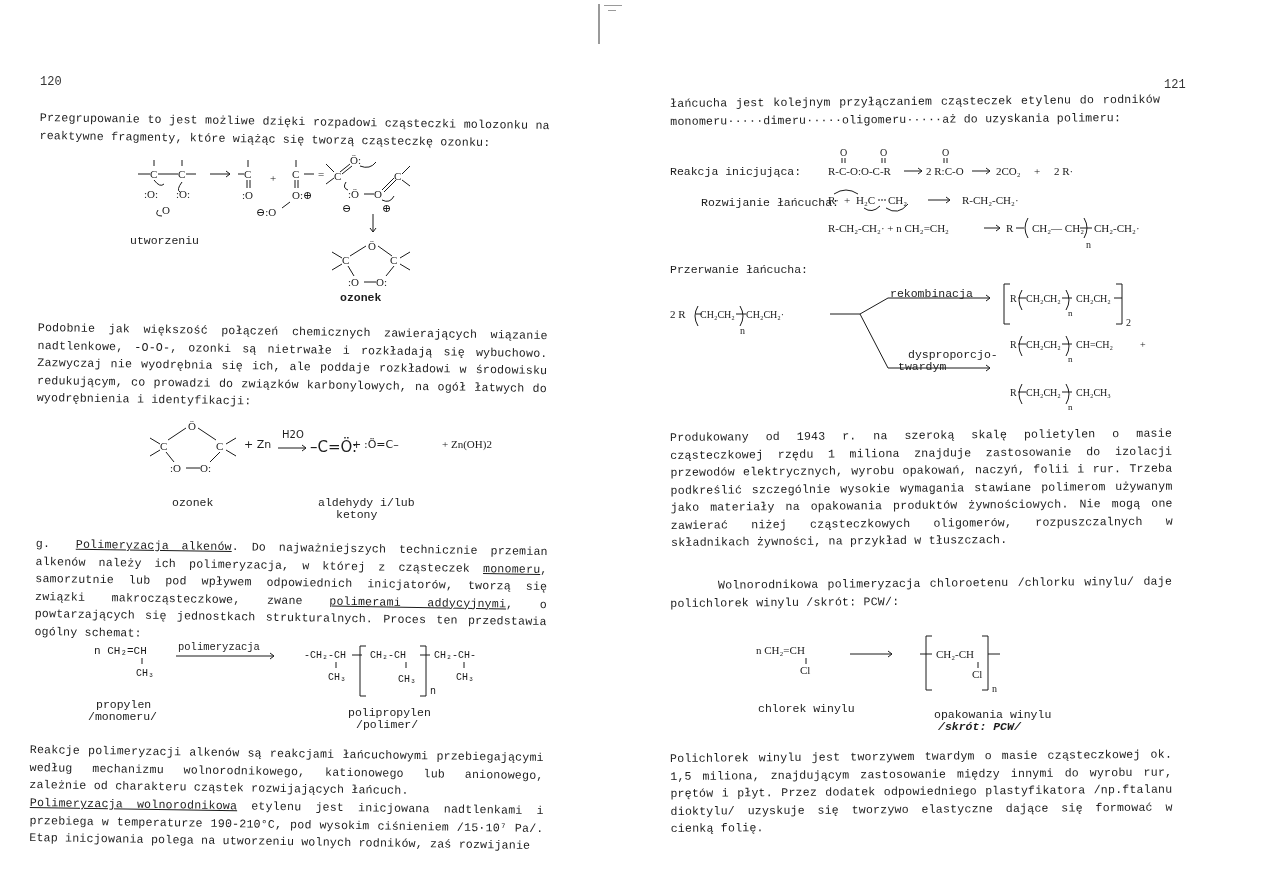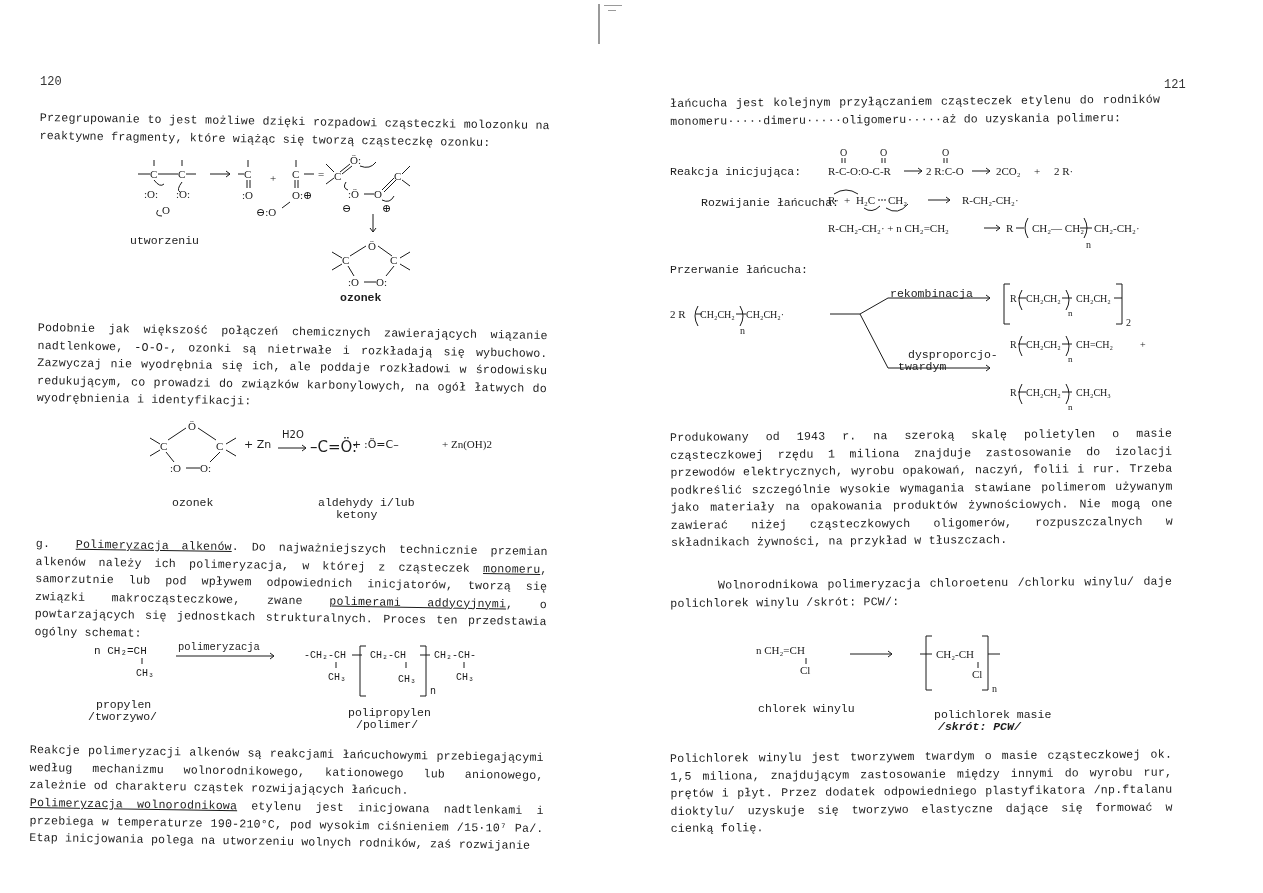--- a/index.html
+++ b/index.html
@@ -168,21 +168,21 @@
       <text class="mono" x="308" y="42" font-size="10">CH₃</text>
     <line x1="330" y1="15" x2="340" y2="15"></line>
     <polyline points="330,6 336,6 336,56 330,56"></polyline>
     <text class="mono" x="340" y="54" font-size="10">n</text>
     <text class="mono" x="344" y="18" font-size="10">CH₂-CH-</text>
     <line x1="374" y1="22" x2="374" y2="28"></line>
       <text class="mono" x="366" y="40" font-size="10">CH₃</text>
   </svg>
   <div class="lbl" style="left:178px;top:629px;font-size:10.5px;">polimeryzacja</div>
   <div class="lbl" style="left:96px;top:686px;">propylen</div>
-  <div class="lbl" style="left:88px;top:698px;">/tworzywo/</div>
+  <div class="lbl" style="left:88px;top:698px;">/monomeru/</div>
   <div class="lbl" style="left:348px;top:694px;">polipropylen</div>
   <div class="lbl" style="left:356px;top:706px;">/polimer/</div>
 
   <div class="para tilt-l" style="left:30px;top:729px;width:514px;">Reakcje polimeryzacji alkenów są reakcjami łańcuchowymi przebiegającymi według mechanizmu wolnorodnikowego, kationowego lub anionowego, zależnie od charakteru cząstek rozwijających łańcuch.</div>
   <div class="para tilt-l" style="left:30px;top:782px;width:514px;">
     <span class="u">Polimeryzacja wolnorodnikowa</span><span> etylenu jest inicjowana nadtlenkami i przebiega w temperaturze 190-210°C, pod wysokim ciśnieniem /15·10⁷ Pa/. Etap inicjowania polega na utworzeniu wolnych rodników, zaś rozwijanie</span>
   </div>
 </div>
 
 <div class="page" id="page-right">
@@ -308,17 +308,17 @@
     <line x1="170" y1="20" x2="182" y2="20"></line>
     <polyline points="182,2 176,2 176,56 182,56"></polyline>
     <text x="186" y="24" font-size="11">CH₂-CH</text>
     <line x1="228" y1="28" x2="228" y2="34"></line>
       <text x="222" y="44" font-size="11">Cl</text>
     <polyline points="232,2 238,2 238,56 232,56"></polyline>
     <line x1="238" y1="20" x2="250" y2="20"></line>
     <text x="242" y="58" font-size="10">n</text>
   </svg>
   <div class="lbl" style="left:118px;top:690px;">chlorek winylu</div>
-  <div class="lbl" style="left:294px;top:696px;">polichlorek masie</div>
+  <div class="lbl" style="left:294px;top:696px;">opakowania winylu</div>
   <div class="lbl bold" style="left:298px;top:708px;font-style:italic;">/skrót: PCW/</div>
 
   <div class="para tilt-r" style="left:30px;top:738px;width:502px;">Polichlorek winylu jest tworzywem twardym o masie cząsteczkowej ok. 1,5 miliona, znajdującym zastosowanie między innymi do wyrobu rur, prętów i płyt. Przez dodatek odpowiedniego plastyfikatora /np.ftalanu dioktylu/ uzyskuje się tworzywo elastyczne dające się formować w cienką folię.</div>
 </div>
 
 </body></html>

